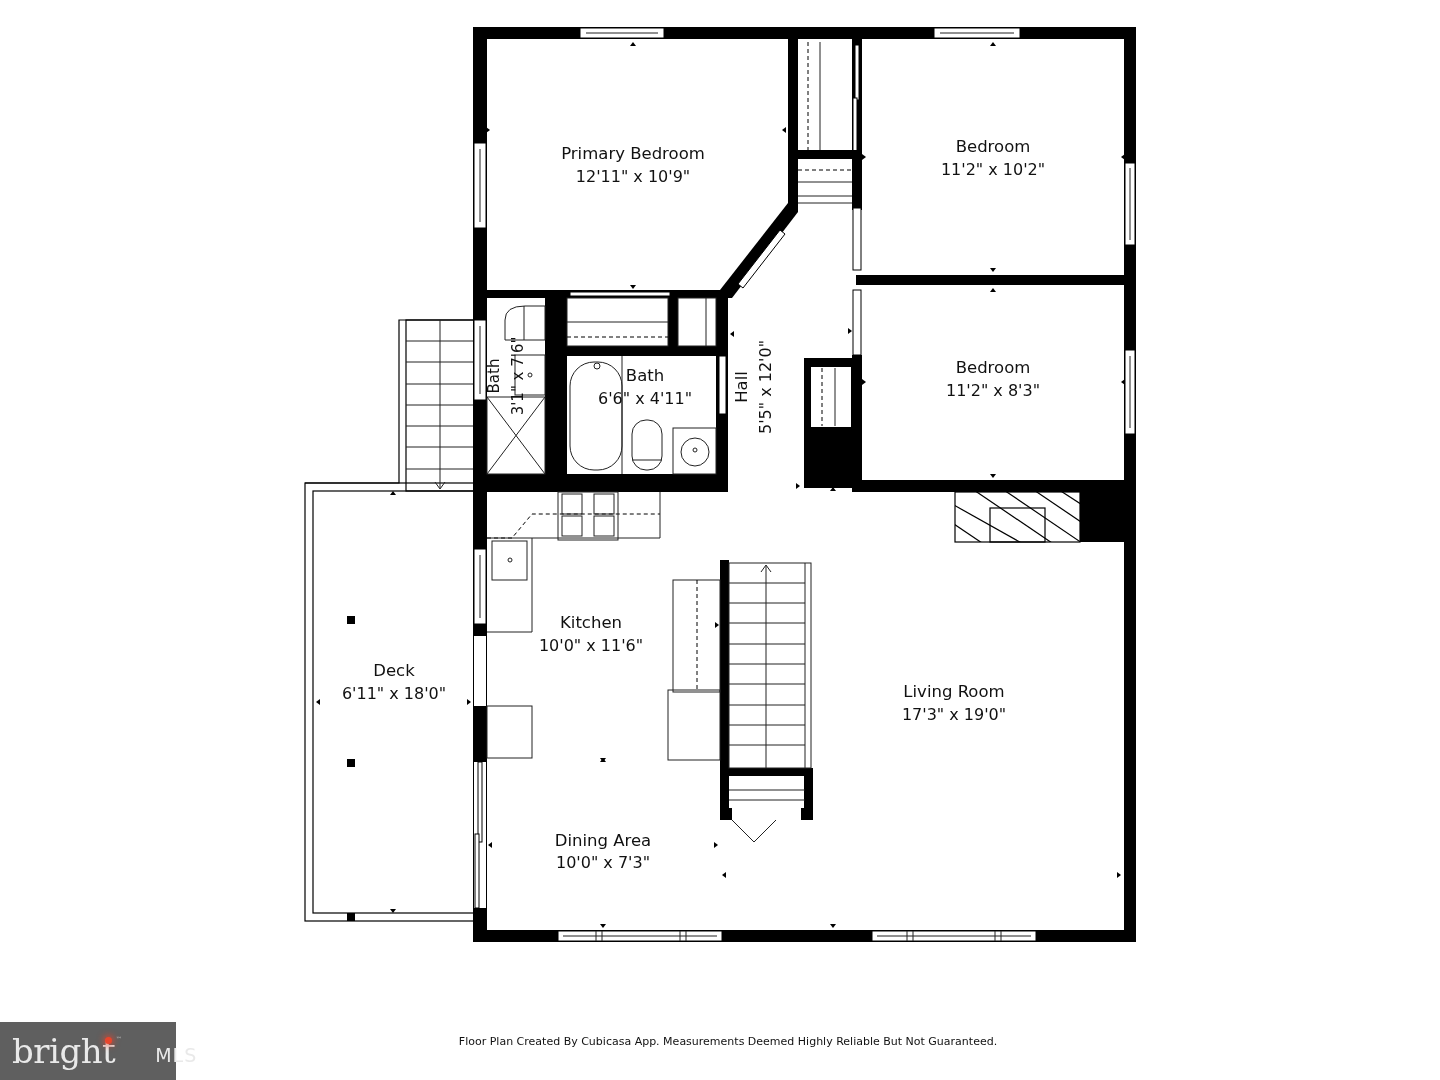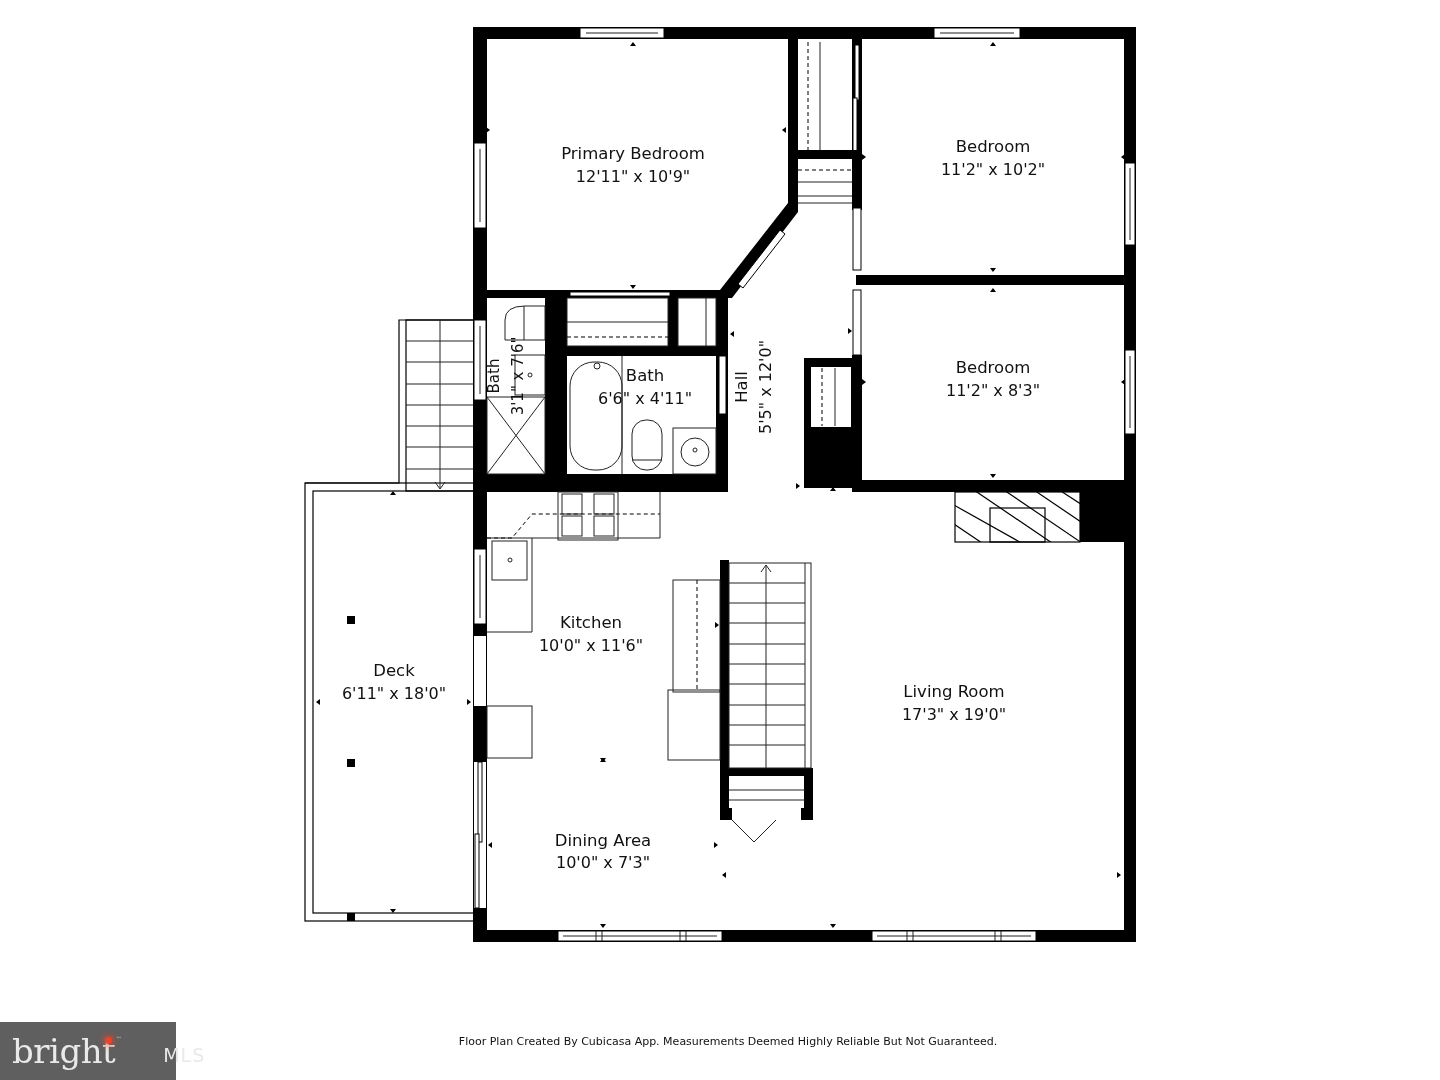--- a/index.html
+++ b/index.html
@@ -13,21 +13,21 @@
   .thin { fill: none; stroke: #000; stroke-width: 1.2; }
   .thin2 { fill: none; stroke: #222; stroke-width: 1; }
   .dash { fill: none; stroke: #000; stroke-width: 1; stroke-dasharray: 4 3; }
   .win { fill: #fff; stroke: #000; stroke-width: 1; }
   .marker { fill: #000; }
   #footer-note { position: absolute; left: 8px; width: 1440px; top: 1035px; text-align: center; font-size: 11px; color: #111; font-family: "DejaVu Sans", "Liberation Sans", sans-serif; }
   #footer-note span { display: inline-block; margin-left: 0px; }
   #brand-logo { position: absolute; left: 0; top: 1022px; width: 176px; height: 58px; background: #5f5f5f; display: flex; align-items: center; gap: 32px; }
   #brand-word { font-family: "DejaVu Serif", "Liberation Serif", serif; color: #e9e9e9; font-size: 34px; margin-left: 12px; letter-spacing: -0.5px; position: relative; }
   #brand-dot { position: absolute; width: 7px; height: 7px; background: #e8452c; border-radius: 50%; top: 6px; right: 3px; box-shadow: 0 0 6px 2px rgba(232,69,44,0.7); }
-  #brand-mls { font-family: "DejaVu Sans", "Liberation Sans", sans-serif; color: #e9e9e9; font-size: 19px; margin-left: 16px; margin-top: 8px; letter-spacing: 1px; }
+  #brand-mls { font-family: "DejaVu Sans", "Liberation Sans", sans-serif; color: #e9e9e9; font-size: 19px; margin-left: 8px; margin-top: 8px; letter-spacing: 1px; }
   #brand-tm { font-size: 6px; color: #ddd; position: absolute; top: 4px; right: -6px; }
 </style>
 </head>
 <body>
 
 <svg id="plan" viewBox="0 0 1440 1080" xmlns="http://www.w3.org/2000/svg">
 
   <g>
     <rect x="305" y="483" width="170" height="438" fill="none" stroke="#000" stroke-width="1.2"></rect>
     <rect x="313" y="491" width="162" height="422" fill="none" stroke="#000" stroke-width="1.2"></rect>

